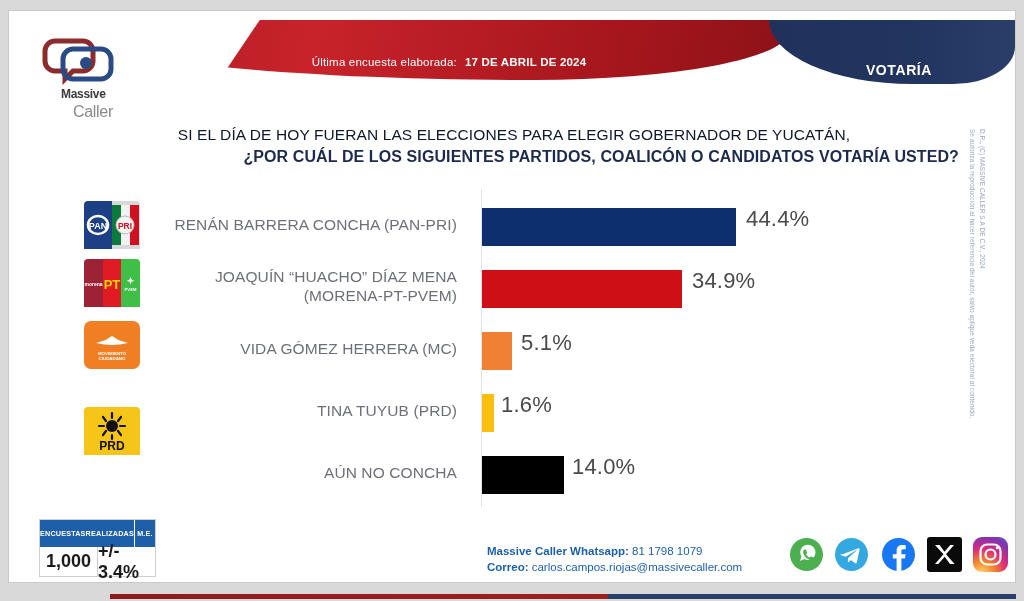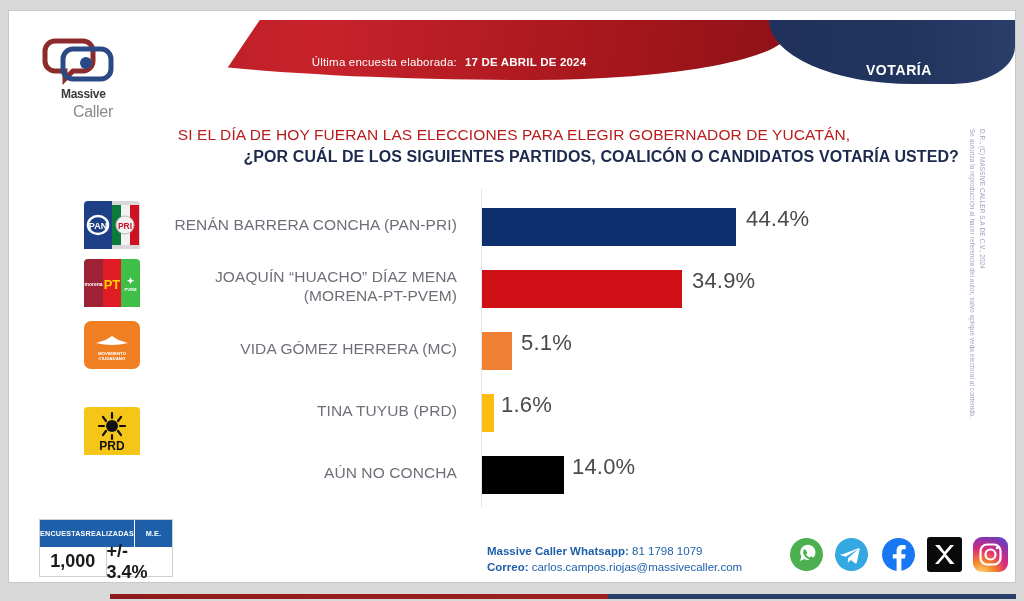--- a/index.html
+++ b/index.html
@@ -63,21 +63,21 @@
     color:#3a3a3a;letter-spacing:-.3px;
   }
   .logo-sub{
     position:absolute;left:34px;top:68px;font-size:16px;color:#8a8a8a;
     letter-spacing:-.3px;
   }
 
   
   .q1{
     position:absolute;left:60px;top:115px;width:890px;text-align:center;
-    font-size:15.5px;color:#b91c1c;letter-spacing:.1px;white-space:nowrap;
+    font-size:15.5px;color:#0f172a;letter-spacing:.1px;white-space:nowrap;
   }
   .q2{
     position:absolute;left:60px;top:137px;width:890px;text-align:right;
     font-size:16px;color:#1d2a4d;font-weight:bold;letter-spacing:.1px;
     white-space:nowrap;
   }
 
   
   .chart{position:absolute;left:0;top:170px;width:1006px;height:330px;padding-left:28px;}
   .axis{
@@ -96,21 +96,21 @@
     position:absolute;top:11px;font-size:22px;color:#4a4a4a;
     letter-spacing:.2px;white-space:nowrap;
   }
 
   
   .badge{position:absolute;left:75px;width:56px;height:64px;border-radius:4px;overflow:hidden;}
   .badge svg{display:block;}
 
   
   .stats{
-    position:absolute;left:30px;top:508px;width:134px;height:58px;
+    position:absolute;left:30px;top:508px;width:117px;height:58px;
     border:1px solid #cfcfcf;box-sizing:border-box;background:#fff;
   }
   .stats-head{display:flex;height:27px;background:#1e5faa;}
   .stats-head div{
     flex:1;color:#fff;font-size:7.2px;font-weight:bold;line-height:9px;
     display:flex;align-items:center;justify-content:center;text-align:center;
     letter-spacing:.2px;
   }
   .stats-head div:first-child{border-right:1px solid #ffffff;}
   .stats-body{display:flex;height:29px;}

